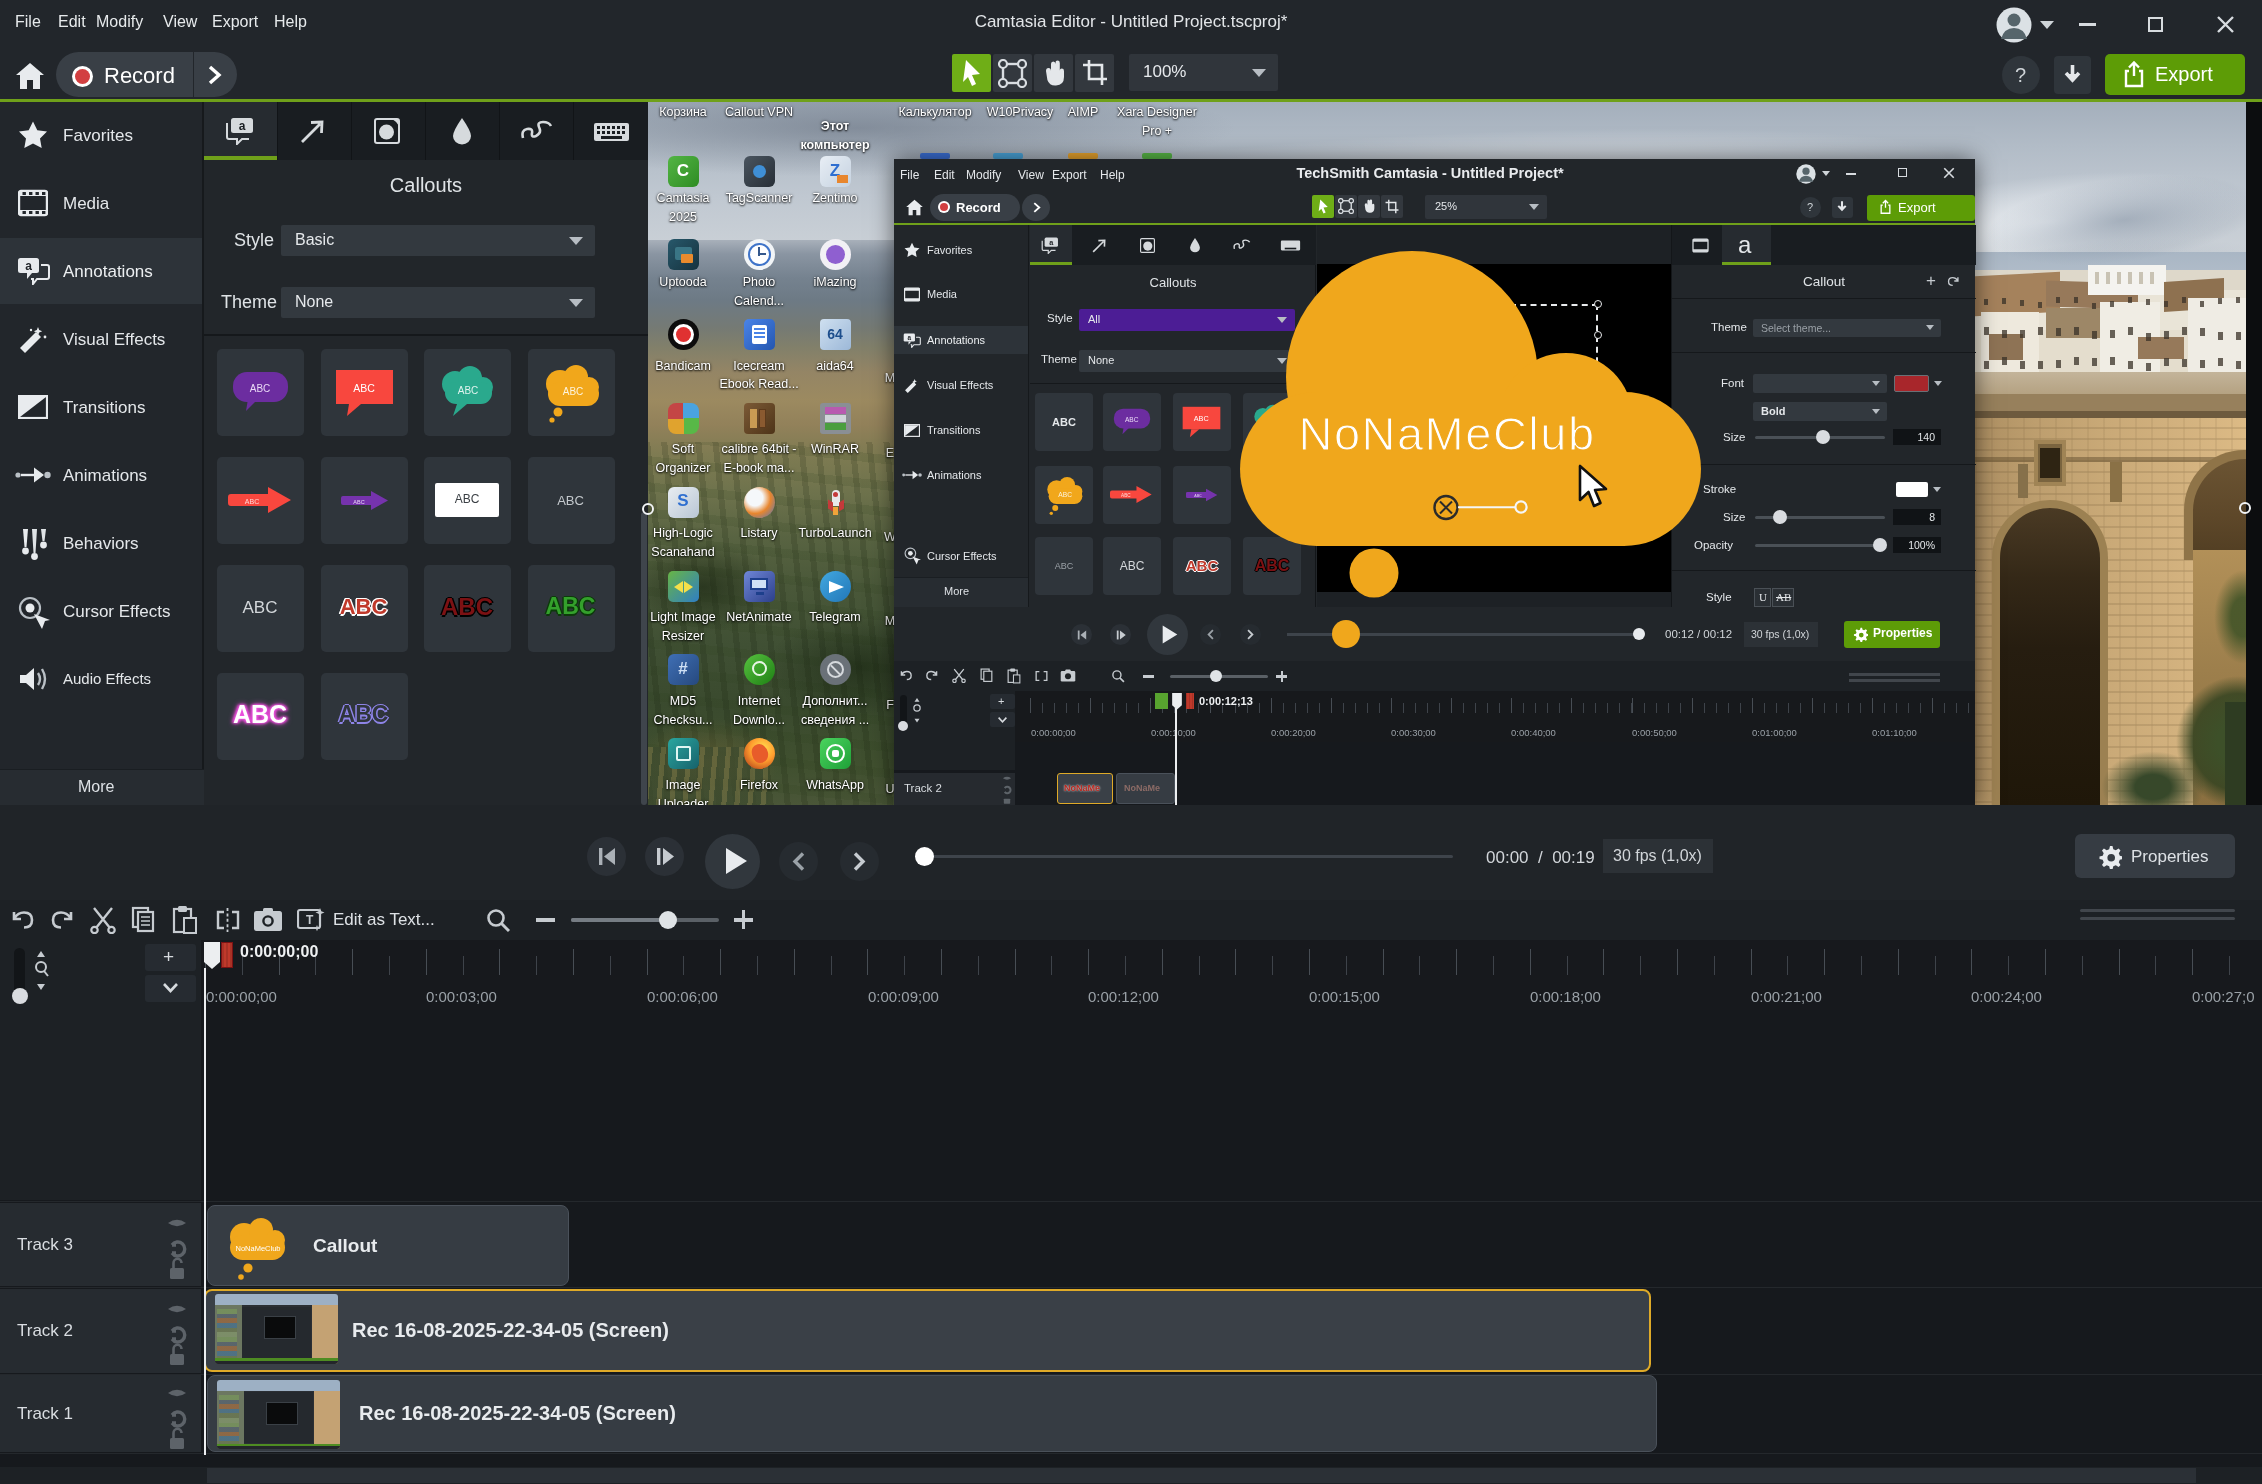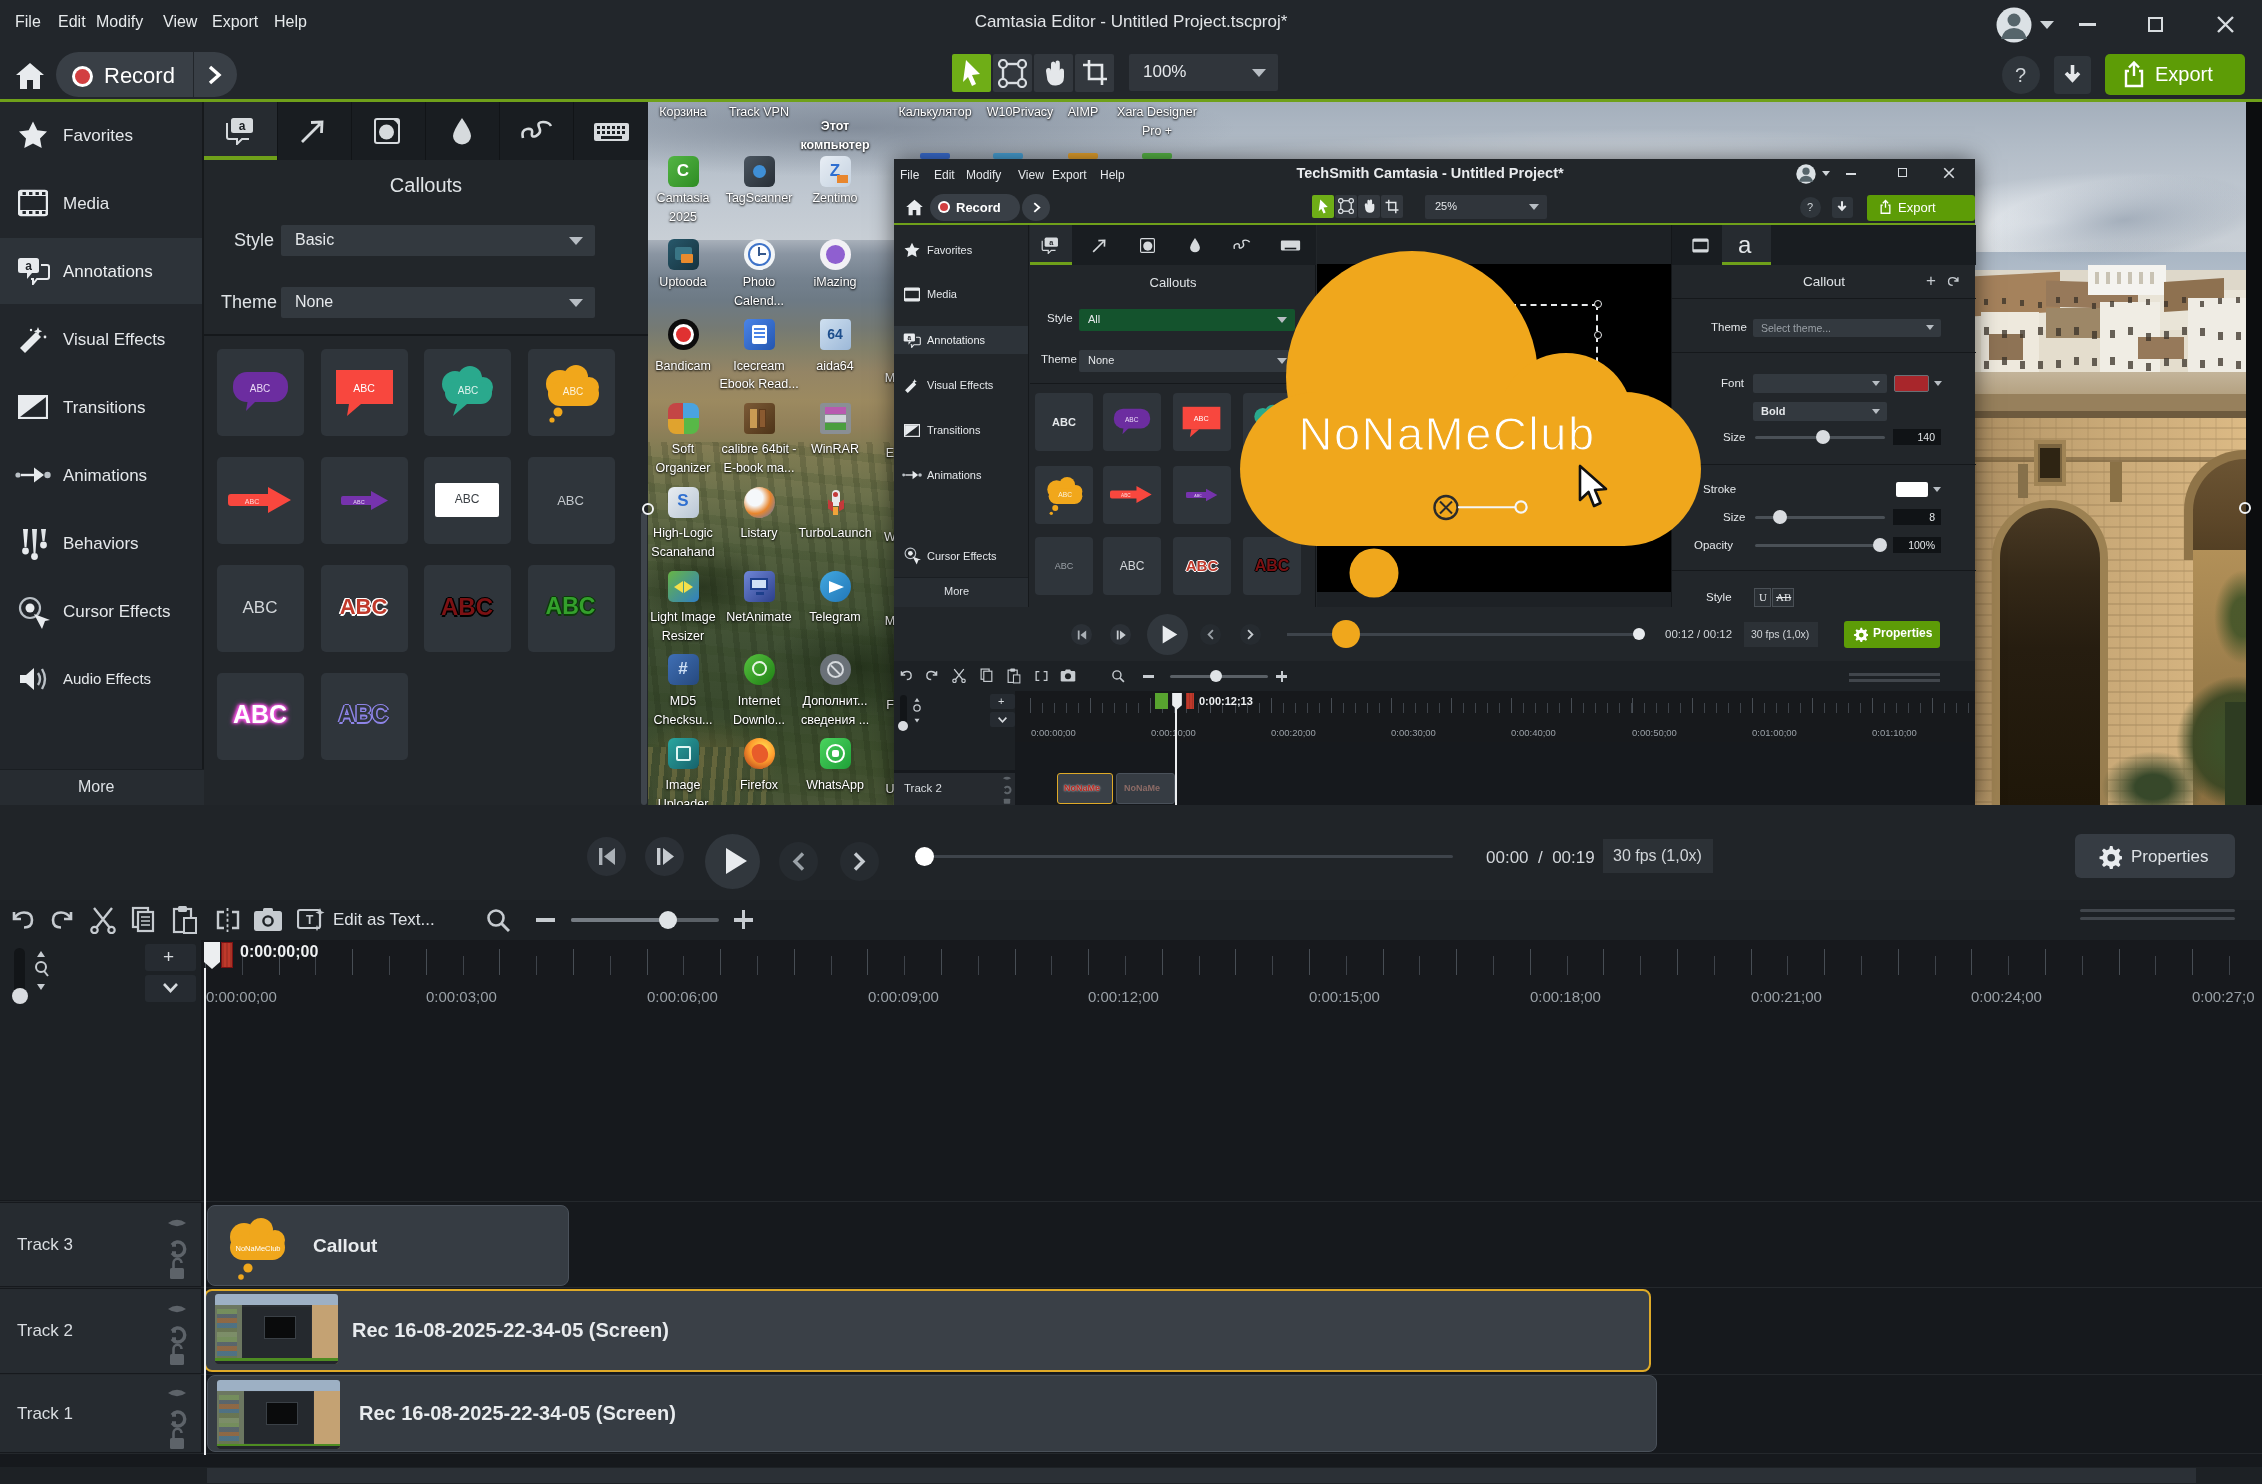--- a/index.html
+++ b/index.html
@@ -536,21 +536,21 @@
   <div class="dlb" style="left:111px;top:673.8px;">Firefox</div>
   <div class="dlb" style="left:187px;top:87px;">Zentimo</div>
   <div class="dlb" style="left:187px;top:171px;">iMazing</div>
   <div class="dlb" style="left:187px;top:254.6px;text-align:center;">aida64</div>
   <div class="dlb" style="left:187px;top:338px;">WinRAR</div>
   <div class="dlb" style="left:187px;top:422px;">TurboLaunch</div>
   <div class="dlb" style="left:187px;top:506px;">Telegram</div>
   <div class="dlb" style="left:187px;top:590px;">Дополнит...<br>сведения ...</div>
   <div class="dlb" style="left:187px;top:673.8px;">WhatsApp</div>
   <div class="dlb" style="left:35px;top:1px;">Корзина</div>
-  <div class="dlb" style="left:111px;top:1px;">Track VPN</div>
+  <div class="dlb" style="left:111px;top:1px;">Callout VPN</div>
   <div class="dlb" style="left:187px;top:15px;font-weight:bold;">Этот<br>компьютер</div>
   <div class="dlb" style="left:287px;top:1px;">Калькулятор</div>
   <div class="dlb" style="left:360px;top:1px;padding-left:24px;">W10Privacy</div>
   <div class="dlb" style="left:435px;top:1px;">AIMP</div>
   <div class="dlb" style="left:509px;top:1px;">Xara Designer<br>Pro +</div>
   <div class="abs" style="left:272px;top:51px;width:30px;height:6px;border-radius:2px;background:#3b6fd4;"></div>
   <div class="abs" style="left:345px;top:51px;width:30px;height:6px;border-radius:2px;background:#4aa3d8;"></div>
   <div class="abs" style="left:420px;top:51px;width:30px;height:6px;border-radius:2px;background:#e8a42e;"></div>
   <div class="abs" style="left:494px;top:51px;width:30px;height:6px;border-radius:2px;background:#58b847;"></div>
   <div class="dlb" style="left:242px;top:267px;">M</div>
@@ -700,21 +700,21 @@
         </svg>
       <svg class="abs" style="left:203px;top:14px;" width="18" height="12" viewBox="0 0 32 22">
           <path d="M2 18 Q0 10 6 9 Q12 8 11 13 Q10 18 15 16 Q21 13 18 7 Q16 2 22 2 Q28 2 30 6" fill="none" stroke="#d6dadd" stroke-width="2.6"></path>
         </svg>
       <svg class="abs" style="left:250px;top:15px;" width="21" height="11" viewBox="0 0 37 20">
           <rect x="1" y="1" width="35" height="18" rx="2" fill="#d6dadd"></rect>
           <rect x="8" y="14" width="21" height="3" fill="#191d21"></rect>
         </svg>
       <div class="txt" style="left:143px;top:50px;transform:translateX(-50%);font-size:13px;color:#dfe3e6;">Callouts</div>
       <div class="txt" style="left:17px;top:87px;font-size:11.5px;">Style</div>
-      <div class="abs" style="left:49px;top:84px;width:216px;height:22px;background:#14532d;border-radius:2px;">
+      <div class="abs" style="left:49px;top:84px;width:216px;height:22px;background:#4c1d95;border-radius:2px;">
         <div class="txt" style="left:9px;top:4px;">All</div>
         <div class="abs" style="right:8px;top:8px;width:0;height:0;border-left:5px solid transparent;border-right:5px solid transparent;border-top:6px solid #b7bdc3;"></div>
       </div>
       <div class="txt" style="left:11px;top:128px;font-size:11.5px;">Theme</div>
       <div class="abs" style="left:49px;top:125px;width:216px;height:22px;background:#33393f;border-radius:2px;">
         <div class="txt" style="left:9px;top:4px;">None</div>
         <div class="abs" style="right:8px;top:8px;width:0;height:0;border-left:5px solid transparent;border-right:5px solid transparent;border-top:6px solid #b7bdc3;"></div>
       </div>
       <div class="abs" style="left:0;top:158px;width:286px;height:1px;background:#15181b;"></div>
 

